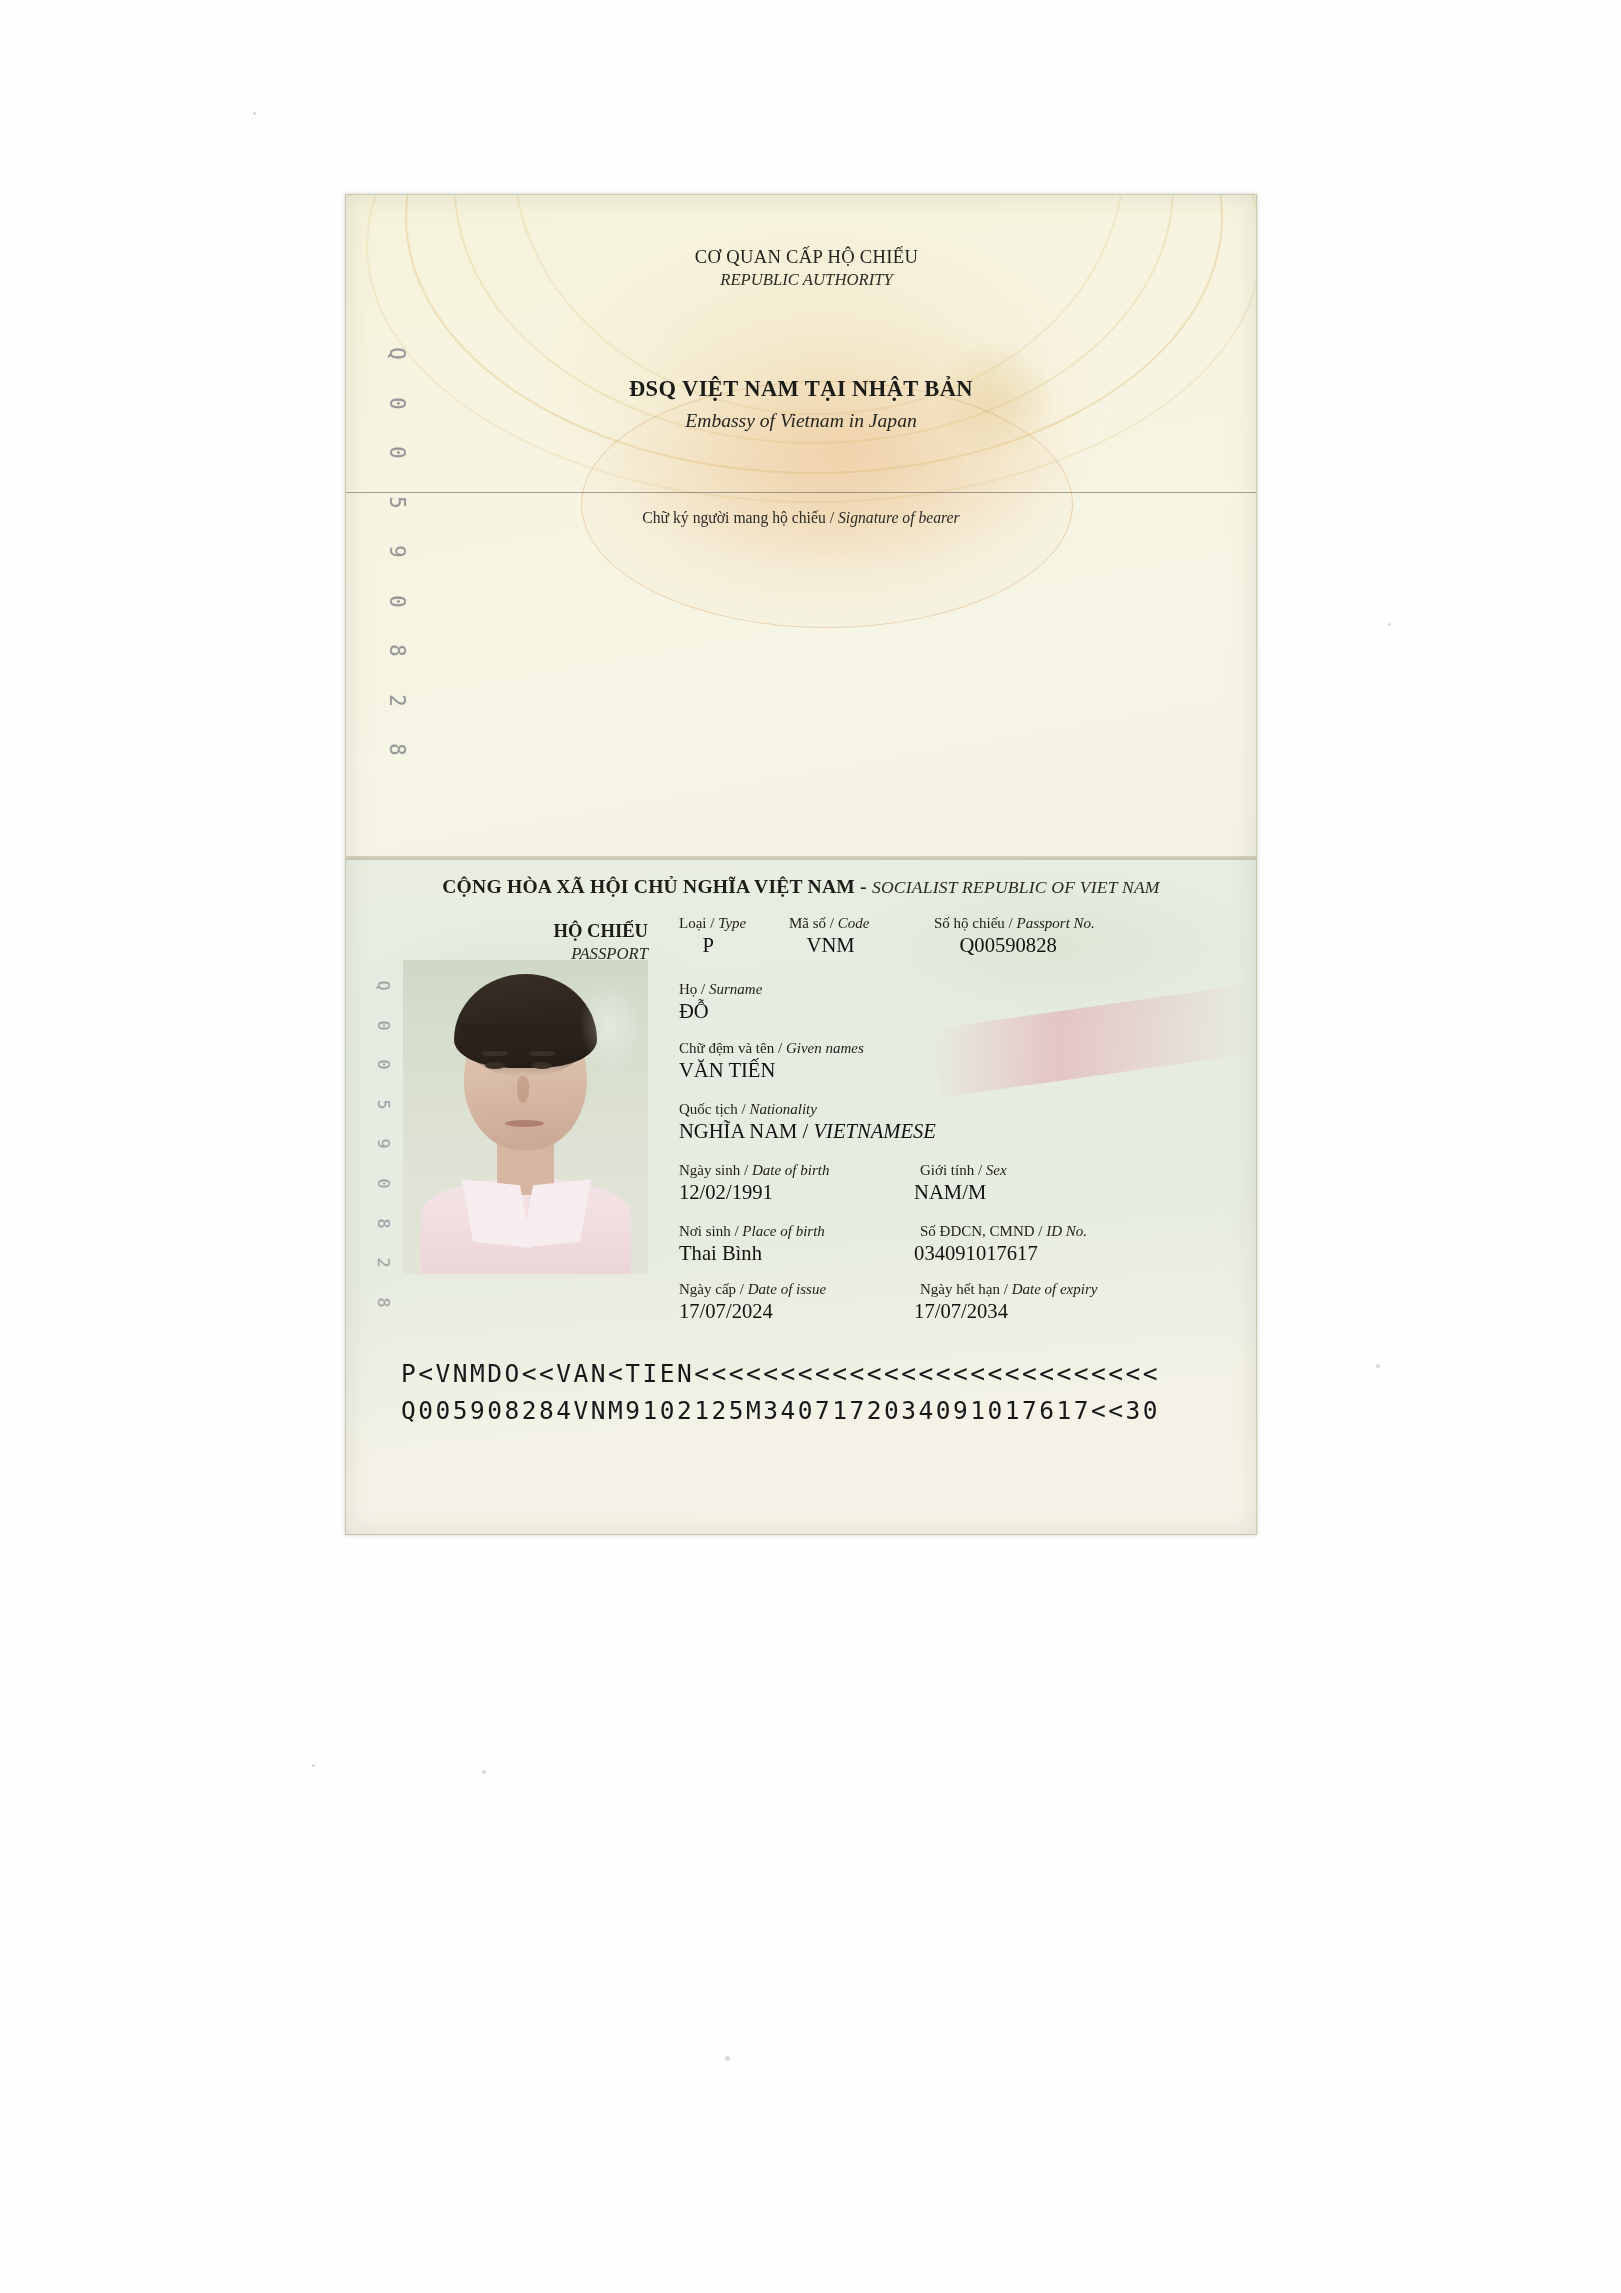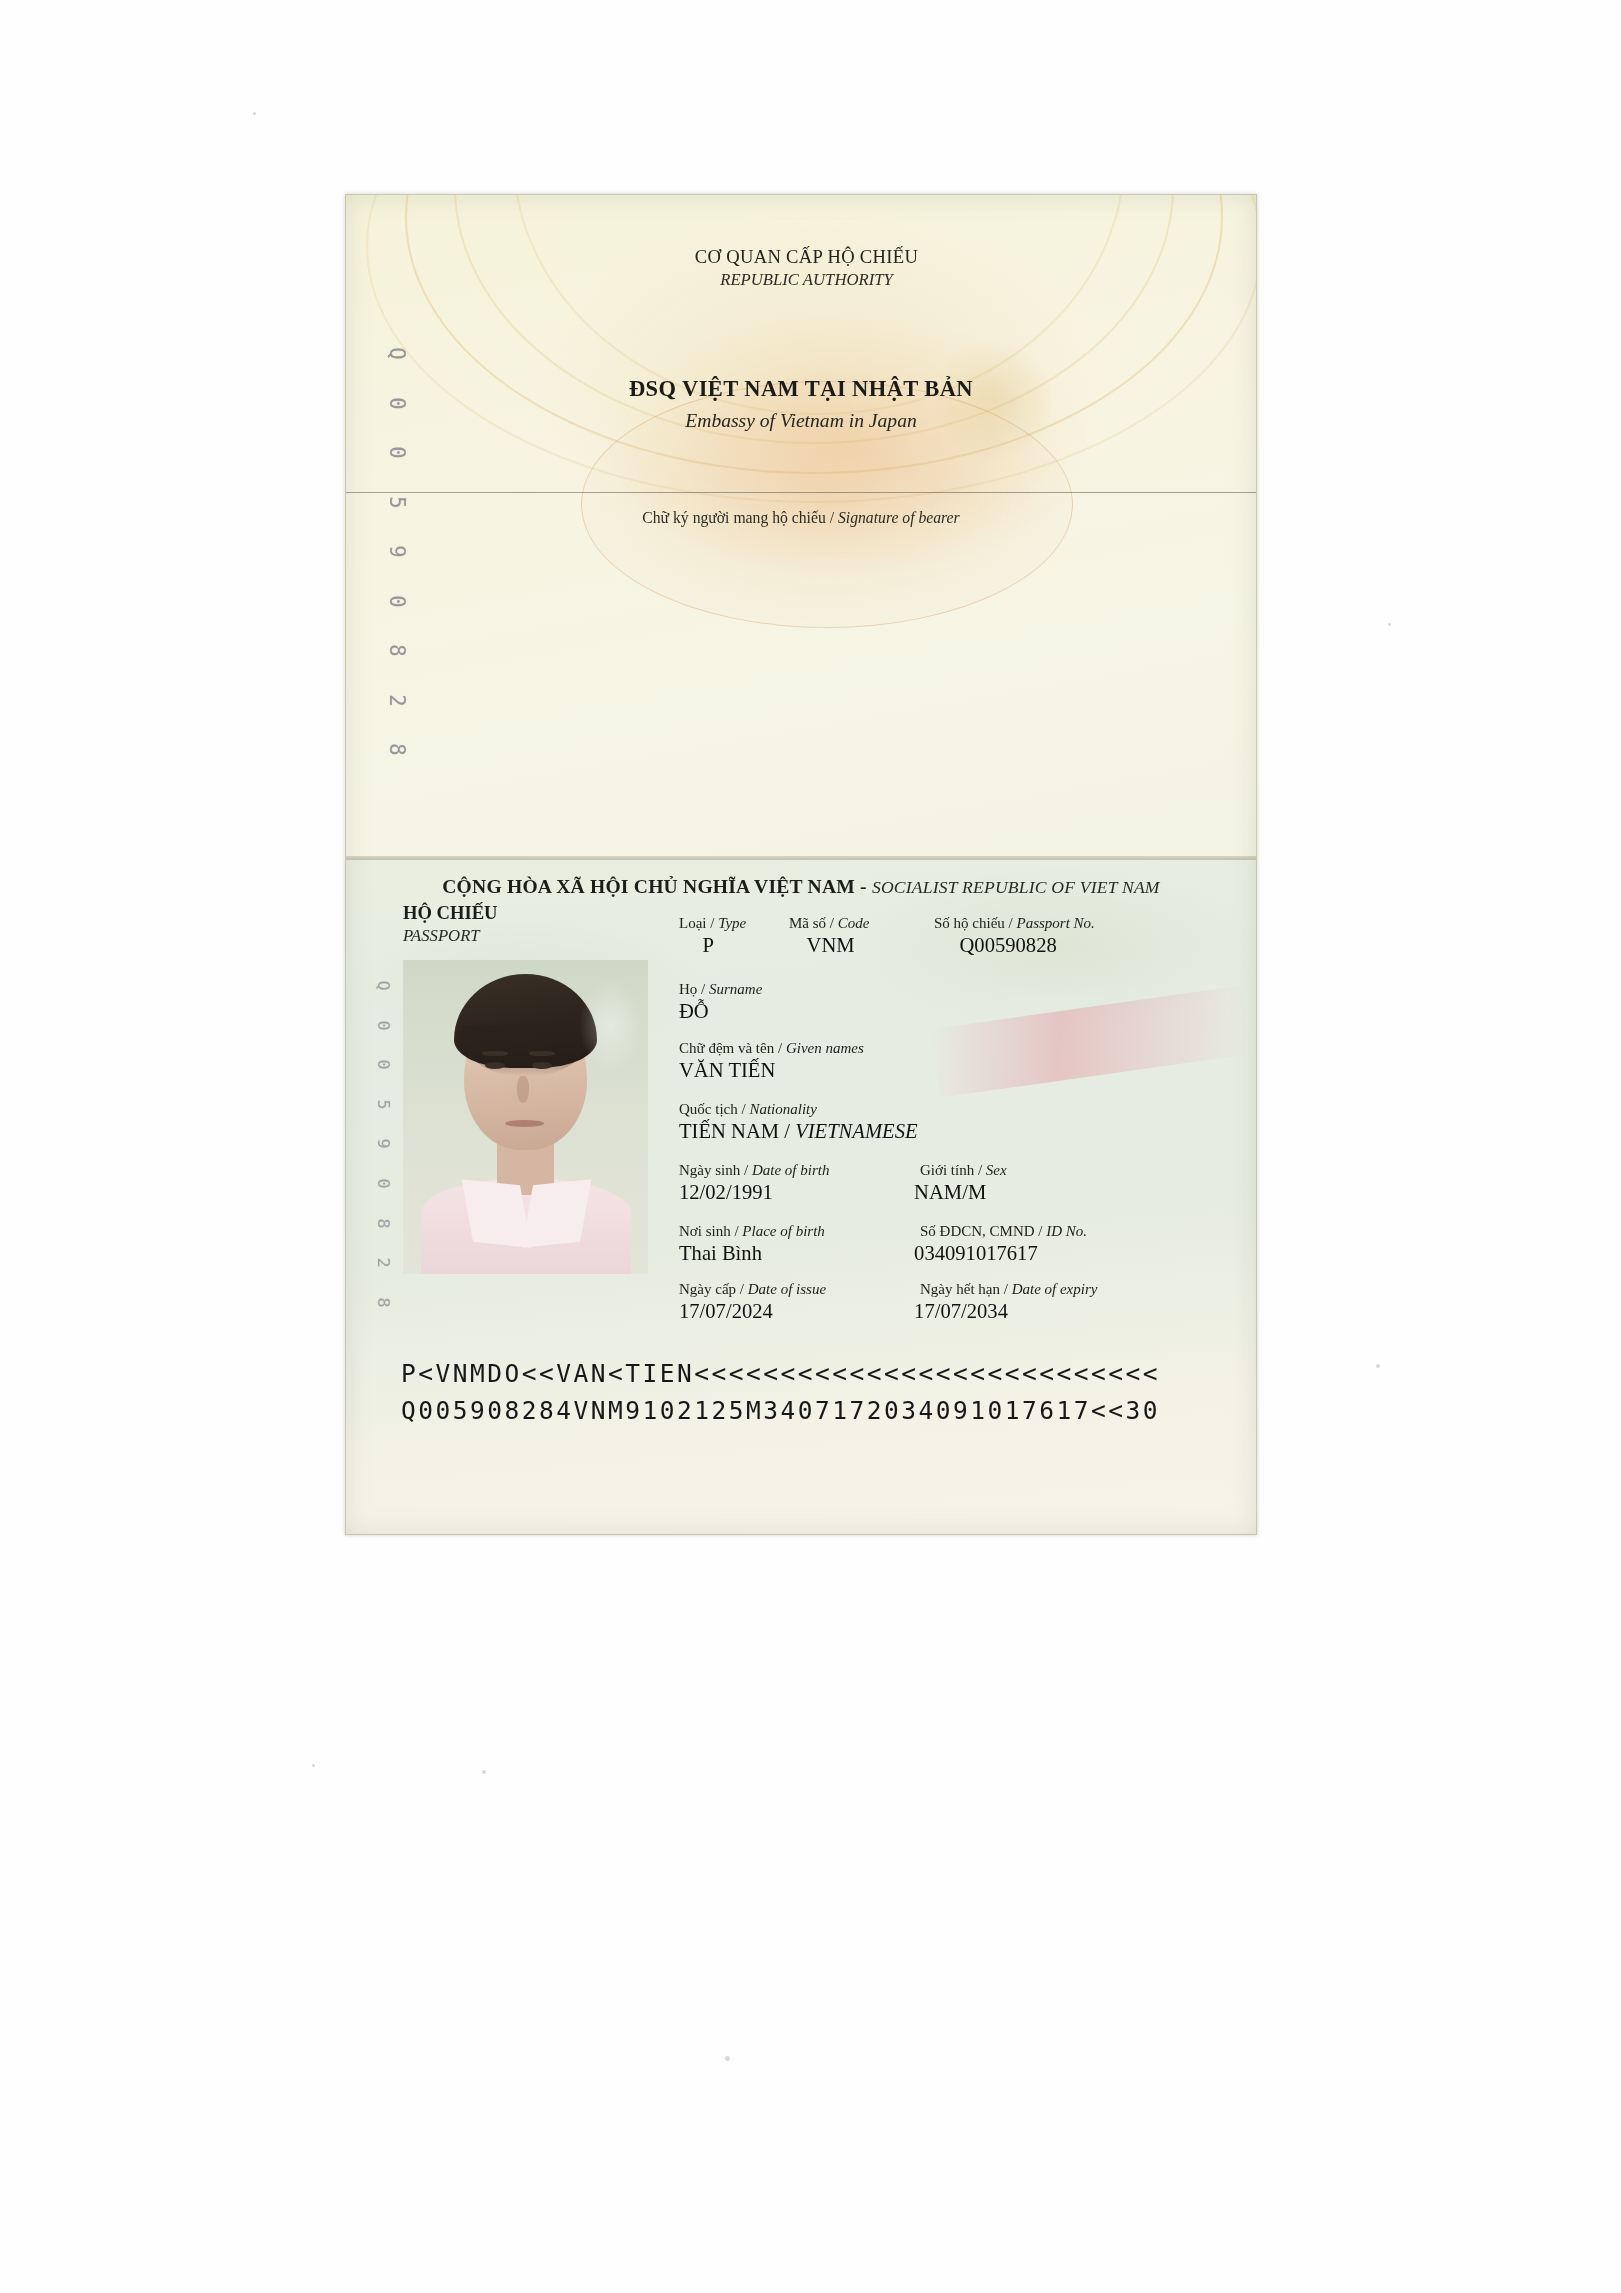--- a/index.html
+++ b/index.html
@@ -204,23 +204,23 @@
   .country-header .en {
     font-weight: normal;
     font-style: italic;
     font-size: 17.6px;
     color: #2a2a24;
   }
 
   .passport-word {
     position: absolute;
     left: 57px;
-    top: 44px;
+    top: 62px;
     width: 245px;
-    text-align: left;
+    text-align: right;
   }
   .passport-word .vn {
     font-size: 18.6px; font-weight: bold; color: #1c1c18;
   }
   .passport-word .en {
     font-size: 16.7px; font-style: italic; color: #2a2a24; margin-top: 2px;
   }
 
   
   #portrait-photo {
@@ -480,21 +480,21 @@
         <div class="val">ĐỖ</div>
       </div>
 
       <div class="field" style="left:333px; top:182px;">
         <div class="lbl"><span>Chữ đệm và tên /</span> <i>Given names</i></div>
         <div class="val">VĂN TIẾN</div>
       </div>
 
       <div class="field" style="left:333px; top:243px;">
         <div class="lbl"><span>Quốc tịch /</span> <i>Nationality</i></div>
-        <div class="val"><span>TIẾN NAM /</span> <i>VIETNAMESE</i></div>
+        <div class="val"><span>NGHĨA NAM /</span> <i>VIETNAMESE</i></div>
       </div>
 
       <div class="field" style="left:333px; top:304px;">
         <div class="lbl"><span>Ngày sinh /</span> <i>Date of birth</i></div>
         <div class="val">12/02/1991</div>
       </div>
 
       <div class="field" style="left:574px; top:304px;">
         <div class="lbl"><span>Giới tính /</span> <i>Sex</i></div>
         <div class="val" style="margin-left:-5.9px;">NAM/M</div>

